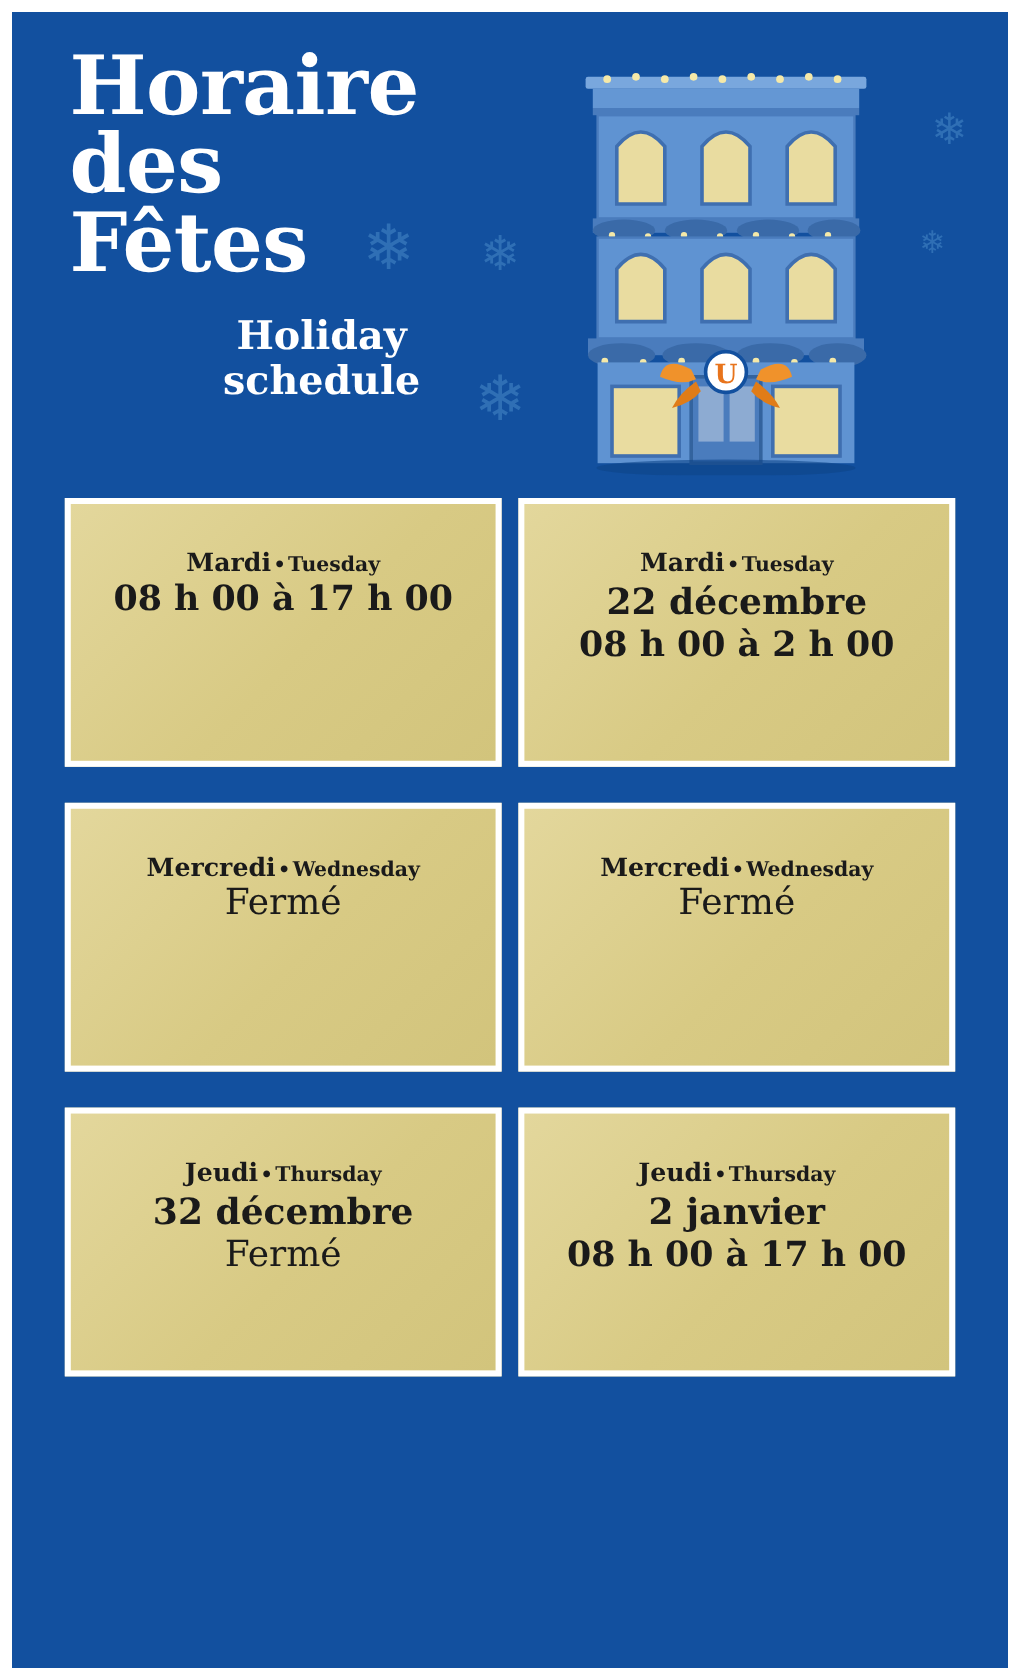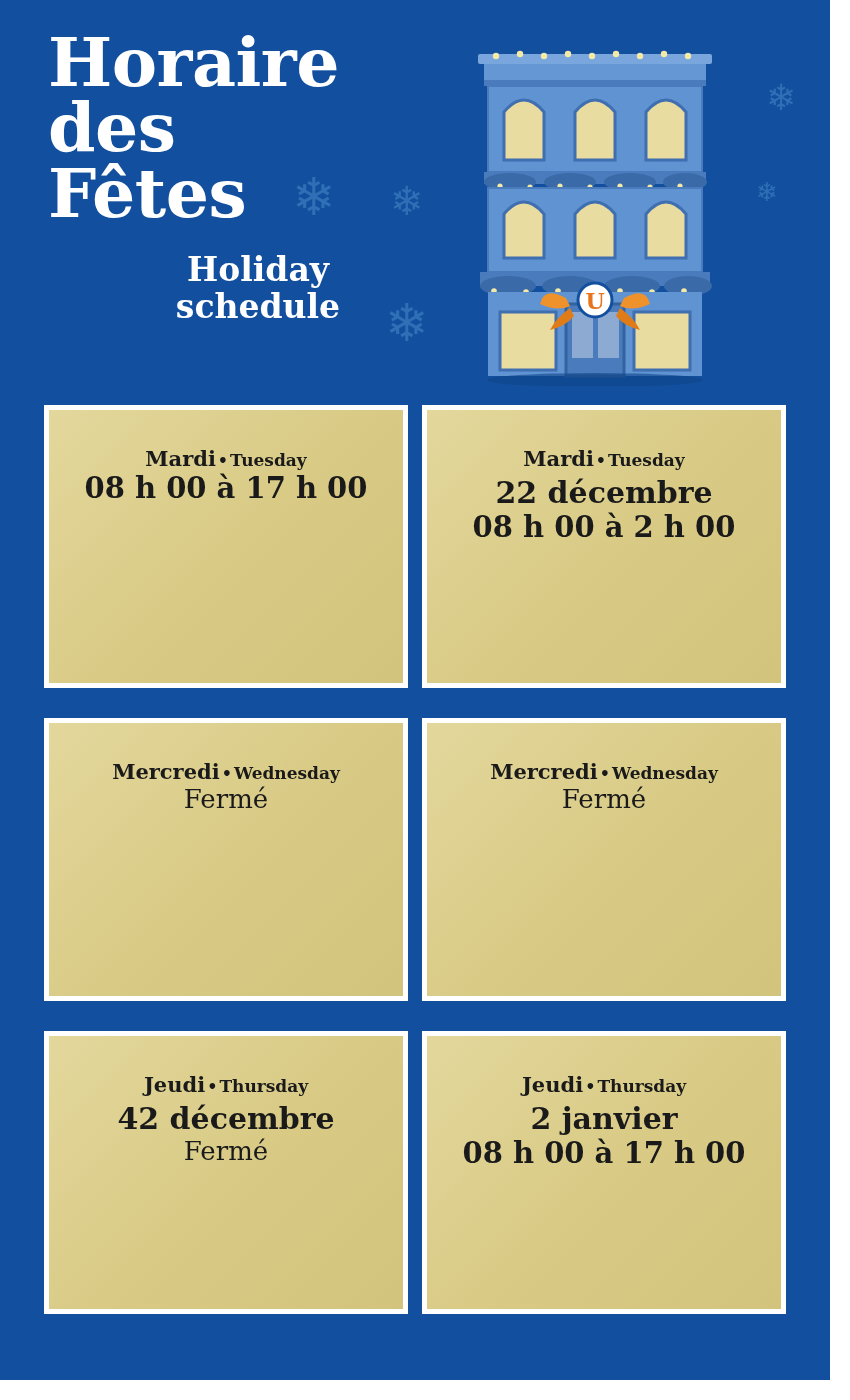--- a/index.html
+++ b/index.html
@@ -13,21 +13,21 @@
     font-family: "Liberation Serif", serif;
     overflow: hidden;
   }
 
   .poster {
     position: relative;
     width: 850px;
     height: 1400px;
     background: #ffffff;
     box-sizing: border-box;
-    padding: 0;
+    padding: 10px;
   }
 
   .poster-inner {
     position: relative;
     width: 830px;
     height: 1380px;
     background: #12509f;
     overflow: hidden;
   }
 
@@ -99,21 +99,21 @@
     gap: 30px 14px;
     padding: 0 44px;
     box-sizing: border-box;
   }
 
   .card {
     background: #ddd08e;
     background-image: linear-gradient(135deg, #e3d79c 0%, #d8ca84 55%, #d2c47c 100%);
     border: 5px solid #ffffff;
     box-sizing: border-box;
-    height: 283px;
+    height: 224px;
     display: flex;
     flex-direction: column;
     align-items: center;
     color: #1a1a1a;
     padding-top: 36px;
   }
 
   .card-day {
     font-family: "DejaVu Serif", "Liberation Serif", serif;
     font-size: 21px;
@@ -143,21 +143,21 @@
   }
 
   .card-hours {
     font-family: "DejaVu Serif", "Liberation Serif", serif;
     font-size: 29px;
     font-weight: bold;
     white-space: nowrap;
   }
   .card-hours.closed {
     font-weight: normal;
-    font-size: 26px;
+    font-size: 30px;
   }
 </style>
 </head>
 <body>
 
 <div class="poster">
   <div class="poster-inner">
 
     <div class="header">
 
@@ -294,21 +294,21 @@
         <div class="card-day">
           <span>Mercredi</span><span class="card-dot">•</span><span class="en">Wednesday</span>
         </div>
         <div class="card-hours closed">Fermé</div>
       </div>
 
       <div class="card">
         <div class="card-day">
           <span>Jeudi</span><span class="card-dot">•</span><span class="en">Thursday</span>
         </div>
-        <div class="card-date">42 décembre</div>
+        <div class="card-date">32 décembre</div>
         <div class="card-hours closed">Fermé</div>
       </div>
 
       <div class="card">
         <div class="card-day">
           <span>Jeudi</span><span class="card-dot">•</span><span class="en">Thursday</span>
         </div>
         <div class="card-date">2 janvier</div>
         <div class="card-hours">08 h 00 à 17 h 00</div>
       </div>

